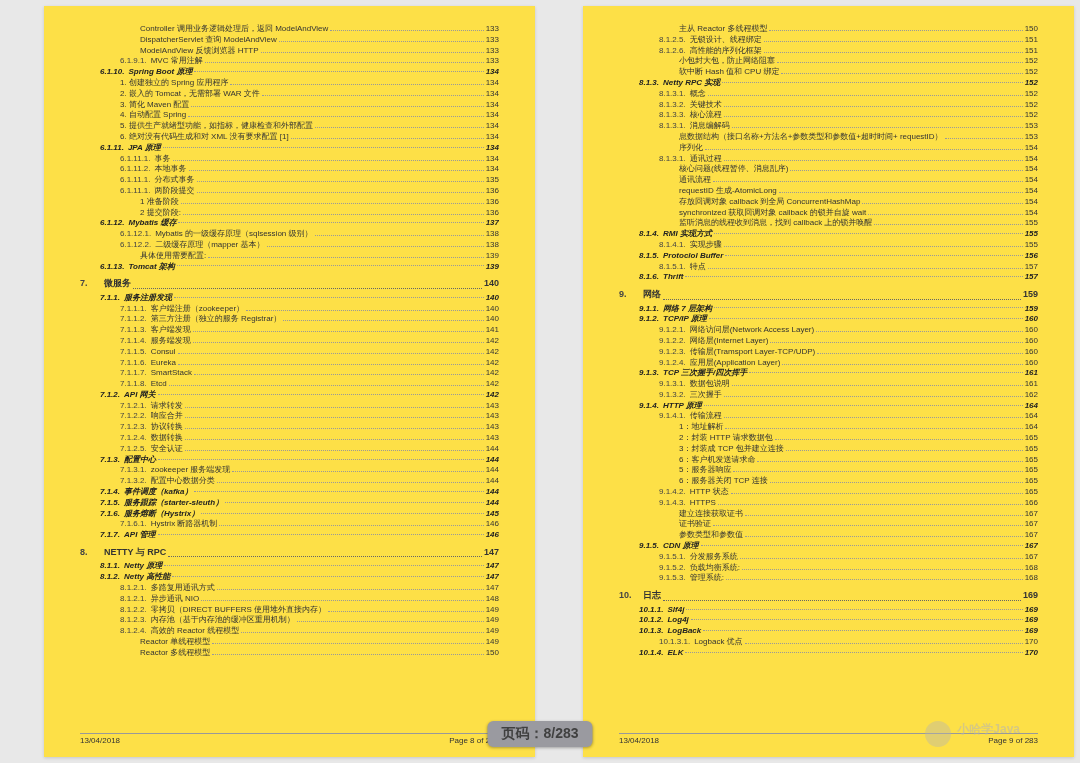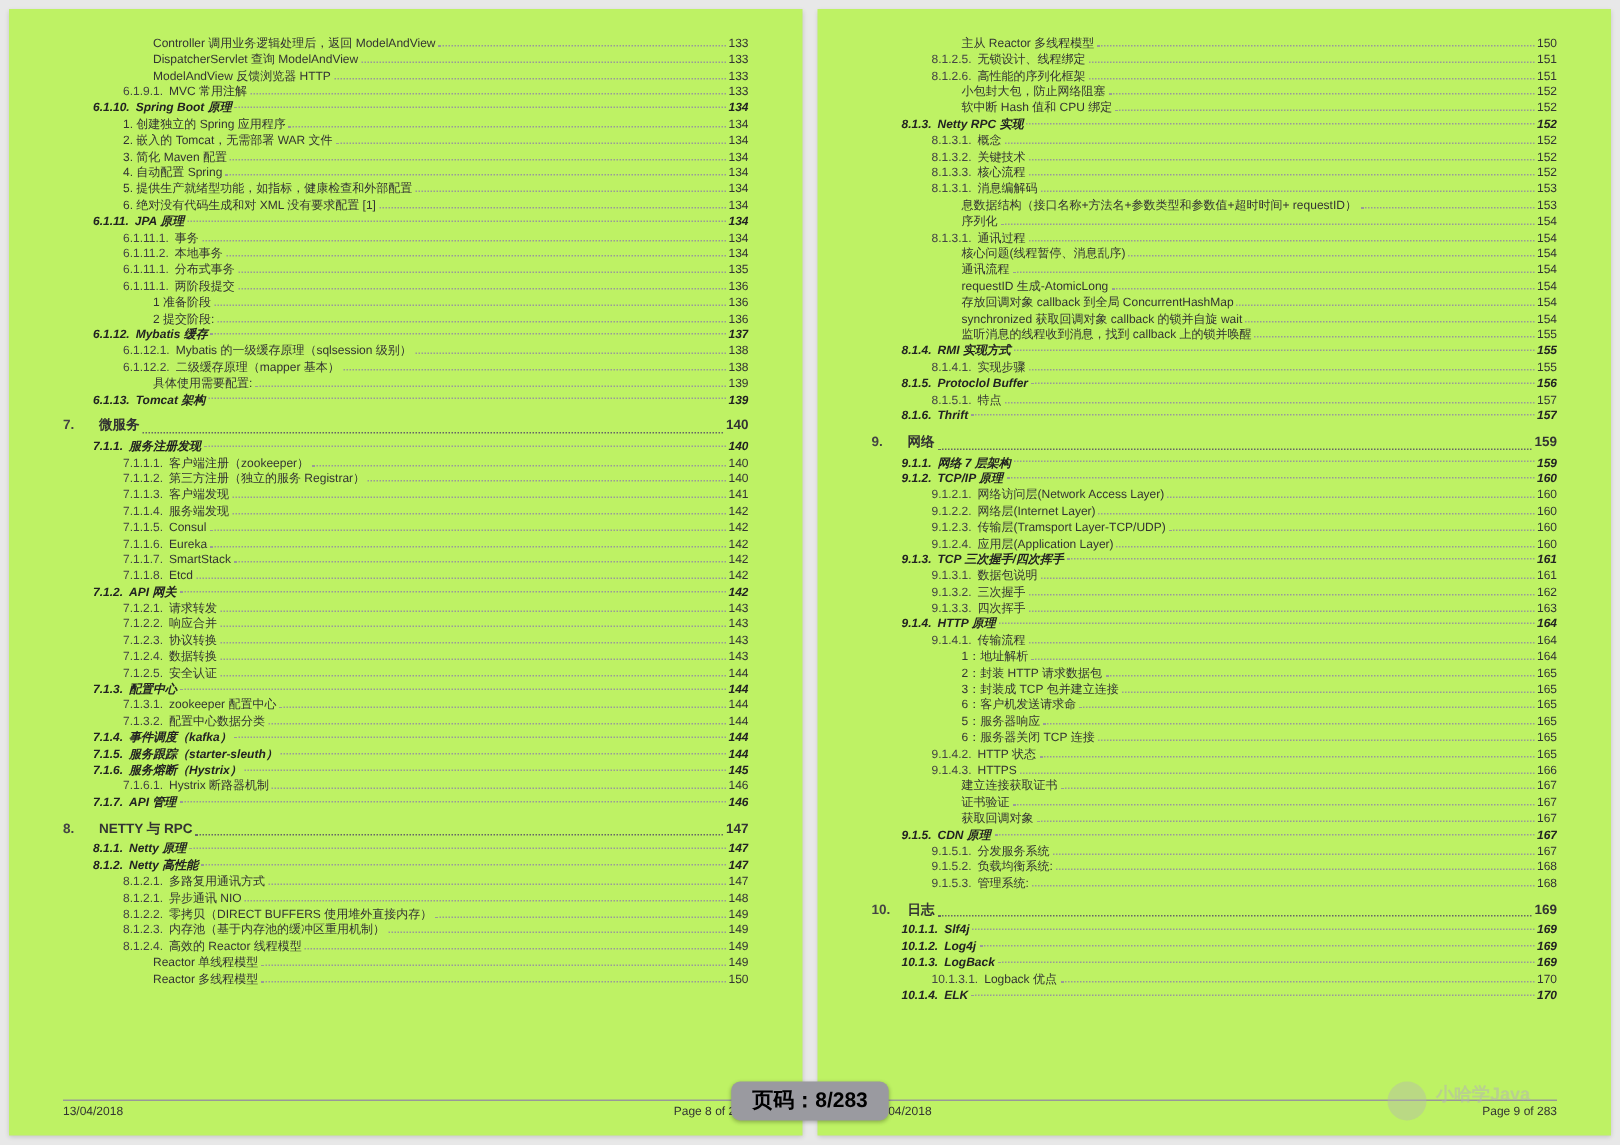--- a/index.html
+++ b/index.html
@@ -13,27 +13,28 @@
     font-size: 8px;
     color: #333;
   }
   .spread {
     display: flex;
     gap: 10px;
     padding: 6px;
     height: 100%;
   }
   .page {
-    background: #bef264;
+    background: #fde047;
     flex: 1;
     padding: 18px 36px 12px 36px;
     position: relative;
     box-shadow: 0 1px 3px rgba(0,0,0,0.15);
     display:flex;
     flex-direction:column;
+    margin-left:38px;
   }
   .toc { flex:1; overflow:hidden; }
   .toc-line {
     display: flex;
     align-items: baseline;
     line-height: 1.35;
     white-space: nowrap;
   }
   .ind1 { padding-left: 20px; align-items: center; }
   .ind2 { padding-left: 40px; justify-content: space-between; }
@@ -66,21 +67,21 @@
     padding-top: 2px;
     margin-top: 4px;
     gap: 22px;
   }
   .pagebadge {
     position: absolute;
     left: 50%;
     bottom: 16px;
     transform: translateX(-50%);
     background: #9a9aa0;
-    color: #000000;
+    color: #404040;
     padding: 4px 14px;
     border-radius: 6px;
     font-size: 14px;
     font-weight: bold;
     box-shadow: 0 1px 3px rgba(0,0,0,0.3);
   }
   .watermark {
     position: absolute;
     right: 60px;
     bottom: 16px;
@@ -326,21 +327,21 @@
           <span class="pg">144</span>
         </div>
         <div class="toc-line ind1 italic">
           <span class="num">7.1.3.</span>
           <span class="ttl">配置中心</span>
           <span class="dots"></span>
           <span class="pg">144</span>
         </div>
         <div class="toc-line ind2">
           <span class="num">7.1.3.1.</span>
-          <span class="ttl">zookeeper 配置中心</span>
+          <span class="ttl">zookeeper 服务端发现</span>
           <span class="dots"></span>
           <span class="pg">144</span>
         </div>
         <div class="toc-line ind2">
           <span class="num">7.1.3.2.</span>
           <span class="ttl">配置中心数据分类</span>
           <span class="dots"></span>
           <span class="pg">144</span>
         </div>
         <div class="toc-line ind1 italic">
@@ -625,26 +626,20 @@
           <span class="ttl">数据包说明</span>
           <span class="dots"></span>
           <span class="pg">161</span>
         </div>
         <div class="toc-line ind2">
           <span class="num">9.1.3.2.</span>
           <span class="ttl">三次握手</span>
           <span class="dots"></span>
           <span class="pg">162</span>
         </div>
-        <div class="toc-line ind2">
-          <span class="num">9.1.3.3.</span>
-          <span class="ttl">四次挥手</span>
-          <span class="dots"></span>
-          <span class="pg">163</span>
-        </div>
         <div class="toc-line ind1 italic">
           <span class="num">9.1.4.</span>
           <span class="ttl">HTTP 原理</span>
           <span class="dots"></span>
           <span class="pg">164</span>
         </div>
         <div class="toc-line ind2">
           <span class="num">9.1.4.1.</span>
           <span class="ttl">传输流程</span>
           <span class="dots"></span>
@@ -696,21 +691,21 @@
           <span class="ttl">建立连接获取证书</span>
           <span class="dots"></span>
           <span class="pg">167</span>
         </div>
         <div class="toc-line ind3">
           <span class="ttl">证书验证</span>
           <span class="dots"></span>
           <span class="pg">167</span>
         </div>
         <div class="toc-line ind3">
-          <span class="ttl">获取回调对象</span>
+          <span class="ttl">参数类型和参数值</span>
           <span class="dots"></span>
           <span class="pg">167</span>
         </div>
         <div class="toc-line ind1 italic">
           <span class="num">9.1.5.</span>
           <span class="ttl">CDN 原理</span>
           <span class="dots"></span>
           <span class="pg">167</span>
         </div>
         <div class="toc-line ind2">

